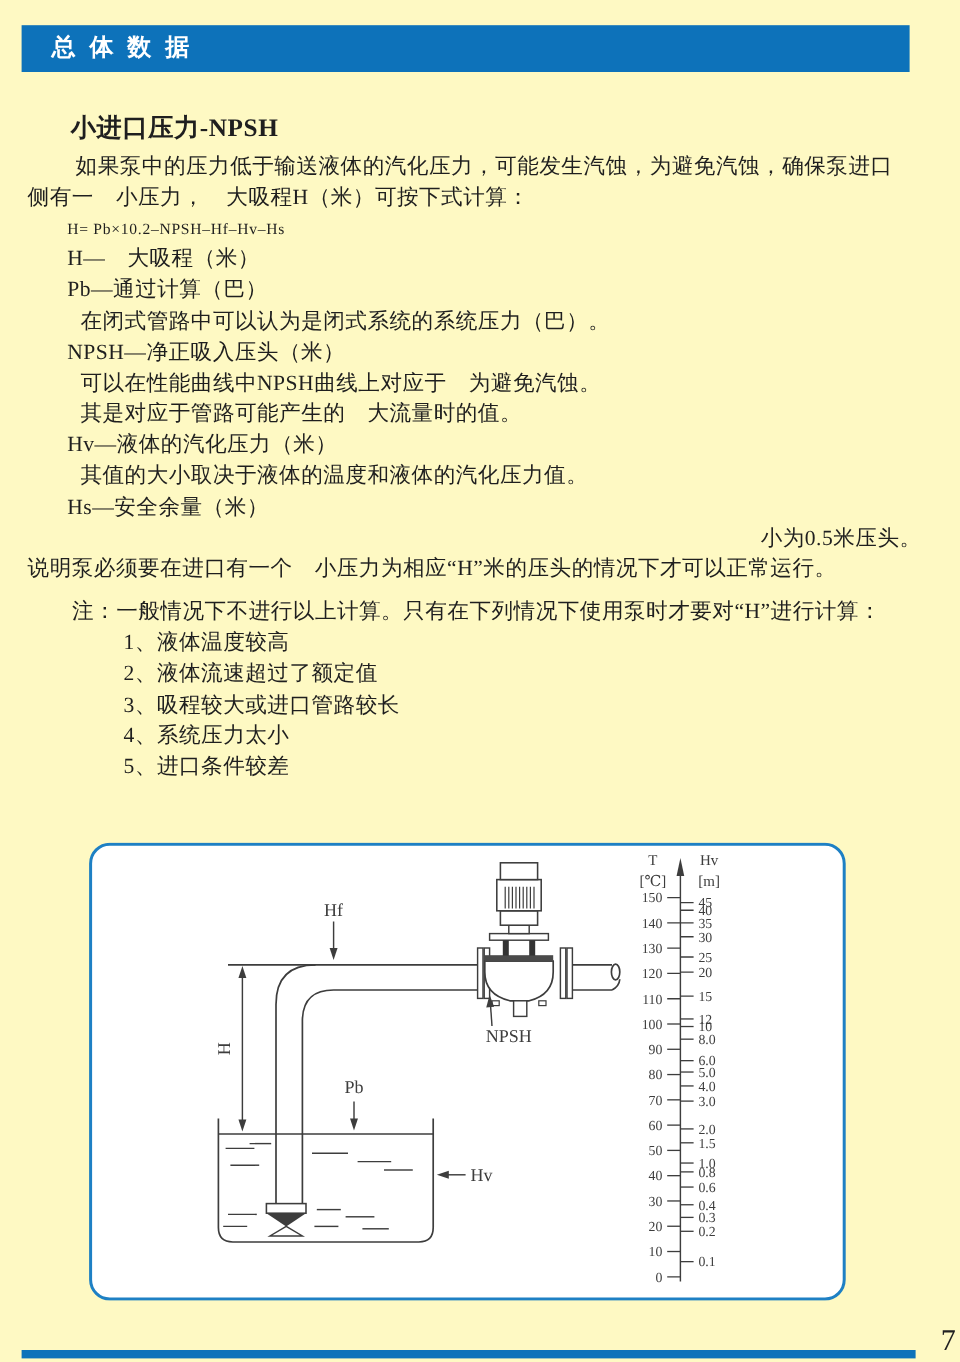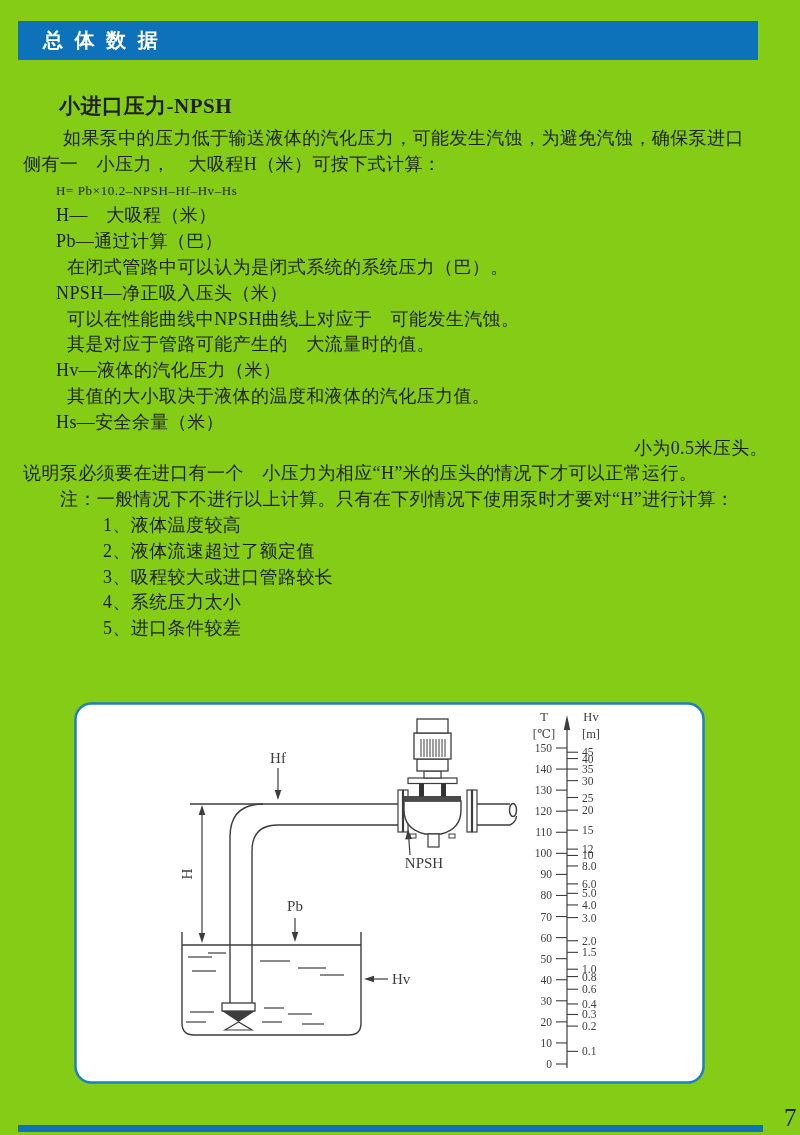--- a/index.html
+++ b/index.html
@@ -3,21 +3,21 @@
 <meta charset="utf-8">
 <style>
   :root{
     --band-blue:#0d72ba;
     --box-blue:#1e80c4;
     --ink:#1f1f1f;
     --fig:#3d3d3d;
   }
   html,body{margin:0;padding:0;}
   body{background:#e8e8e8;font-family:"Liberation Serif","DejaVu Serif",serif;}
-  .page{position:relative;width:800px;height:1135px;background:#84cc16;overflow:hidden;margin:0 auto;}
+  .page{position:relative;width:800px;height:1135px;background:#fef9c3;overflow:hidden;margin:0 auto;}
   .header-bar{
     position:absolute;left:18px;top:21px;width:740px;height:39px;
     background:var(--band-blue);
     color:#ffffff;font-family:"Liberation Sans","DejaVu Sans",sans-serif;
     font-weight:bold;font-size:20px;line-height:39px;
     padding-left:25px;letter-spacing:3px;box-sizing:border-box;
   }
   .section-title{
     position:absolute;left:59px;top:92px;
     font-size:21px;font-weight:bold;color:var(--ink);letter-spacing:0.5px;
@@ -28,21 +28,21 @@
   .line{
     height:25.8px;line-height:25.8px;font-size:18px;letter-spacing:0.4px;
     white-space:nowrap;
   }
   .line.flush{padding-left:0;}
   .line.pindent{padding-left:40px;}
   .line.formula{padding-left:33px;font-size:13px;letter-spacing:0.6px;}
   .line.def{padding-left:33px;}
   .line.sub{padding-left:44px;}
   .line.sub2{padding-left:60px;text-align:right;}
-  .line.note{padding-left:37px;}
+  .line.note{padding-left:37px;margin-top:10px;}
   .line.item{padding-left:80px;}
   .figure-wrap{position:absolute;left:74px;top:702px;width:631px;height:382px;}
   .figure-wrap svg{display:block;}
   .footer-bar{position:absolute;left:18px;top:1125px;width:745px;height:7px;background:var(--band-blue);}
   .page-number{
     position:absolute;left:784px;top:1104px;font-size:25px;color:#222;
   }
   svg text{font-family:"Liberation Serif","DejaVu Serif",serif;fill:var(--fig);}
   svg .figlabel{font-size:15px;}
   svg .scalehead{font-size:12.5px;}
@@ -59,21 +59,21 @@
   <div class="section-title">小进口压力-NPSH</div>
 
   <div class="body-text" id="body-lines">
       <div class="line pindent">如果泵中的压力低于输送液体的汽化压力，可能发生汽蚀，为避免汽蚀，确保泵进口</div>
       <div class="line flush">侧有一　小压力，　大吸程H（米）可按下式计算：</div>
       <div class="line formula">H= Pb×10.2–NPSH–Hf–Hv–Hs</div>
       <div class="line def">H—　大吸程（米）</div>
       <div class="line def">Pb—通过计算（巴）</div>
       <div class="line sub">在闭式管路中可以认为是闭式系统的系统压力（巴）。</div>
       <div class="line def">NPSH—净正吸入压头（米）</div>
-      <div class="line sub">可以在性能曲线中NPSH曲线上对应于　可能发生汽蚀。</div>
+      <div class="line sub">可以在性能曲线中NPSH曲线上对应于　为避免汽蚀。</div>
       <div class="line sub">其是对应于管路可能产生的　大流量时的值。</div>
       <div class="line def">Hv—液体的汽化压力（米）</div>
       <div class="line sub">其值的大小取决于液体的温度和液体的汽化压力值。</div>
       <div class="line def">Hs—安全余量（米）</div>
       <div class="line sub2">小为0.5米压头。</div>
       <div class="line flush">说明泵必须要在进口有一个　小压力为相应“H”米的压头的情况下才可以正常运行。</div>
       <div class="line note">注：一般情况下不进行以上计算。只有在下列情况下使用泵时才要对“H”进行计算：</div>
       <div class="line item">1、液体温度较高</div>
       <div class="line item">2、液体流速超过了额定值</div>
       <div class="line item">3、吸程较大或进口管路较长</div>

